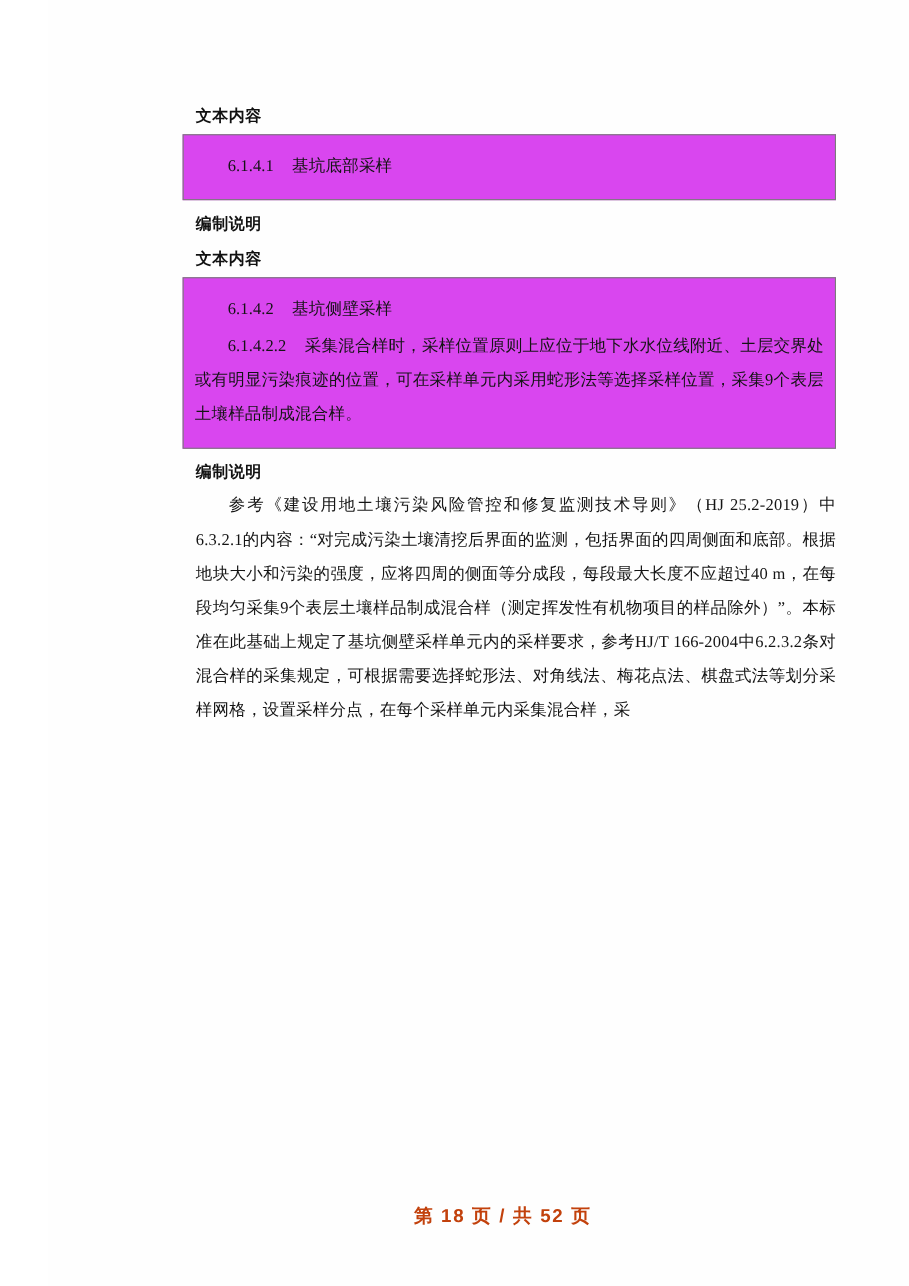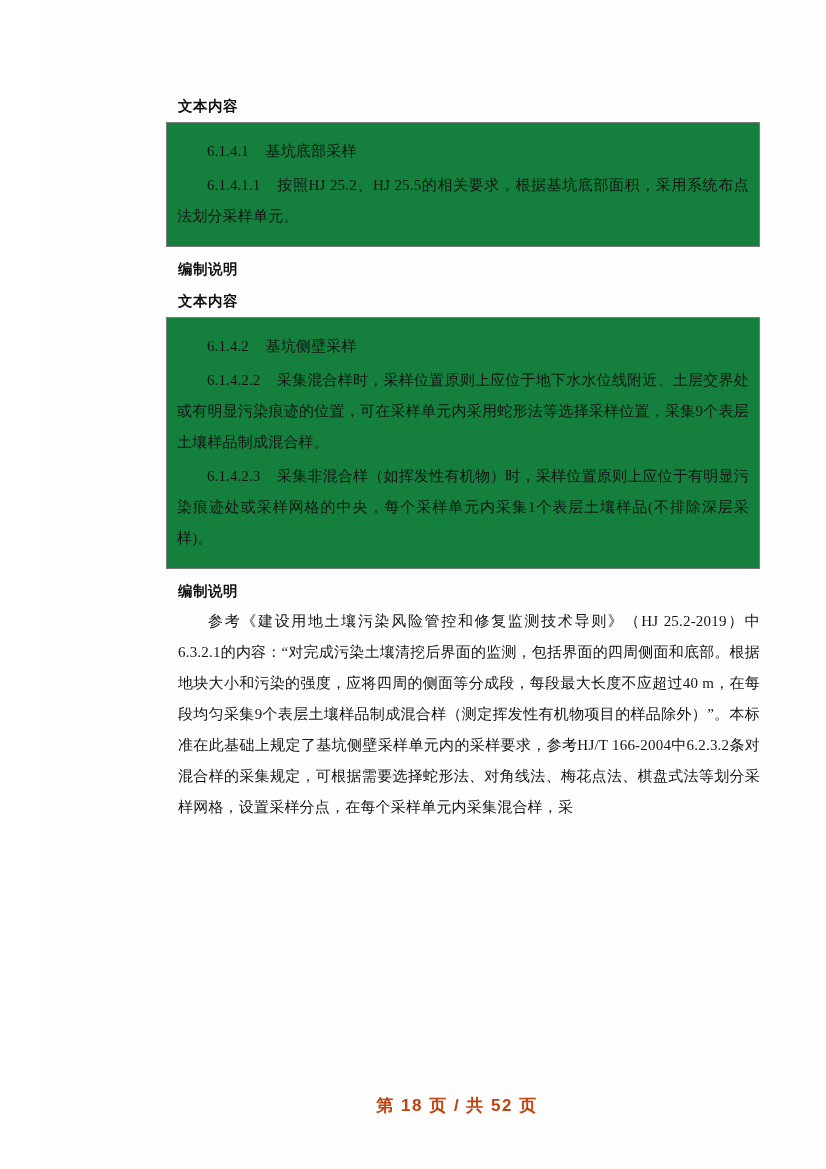--- a/index.html
+++ b/index.html
@@ -38,21 +38,21 @@
   .section-label.tight {
     margin-bottom: 5px;
   }
 
   
   .text-box {
     border: 1px solid #7b7b7b;
     box-sizing: border-box;
     padding: 13px 10px 14px 10px;
     margin: 0 0 12px 0;
-    background: #15803d;
+    background: #d946ef;
   }
 
   .clause {
     font-size: 15px;
     line-height: 31px;
     text-align: justify;
     text-justify: inter-ideograph;
     margin: 0 0 3px 0;
     text-indent: 2em;
     color: #141414;
@@ -101,34 +101,32 @@
 </style>
 </head>
 <body>
 
 <div class="page">
 
   <div class="block">
     <div class="section-label">文本内容</div>
     <div class="text-box">
       <p class="clause"><span class="num">6.1.4.1</span><span class="gap"></span><span>基坑底部采样</span></p>
-      <p class="clause"><span class="num">6.1.4.1.1</span><span class="gap"></span><span>按照HJ 25.2、HJ 25.5的相关要求，根据基坑底部面积，采用系统布点法划分采样单元。</span></p>
     </div>
   </div>
 
   <div class="block">
     <div class="section-label tight">编制说明</div>
   </div>
 
   <div class="block">
     <div class="section-label">文本内容</div>
     <div class="text-box">
       <p class="clause"><span class="num">6.1.4.2</span><span class="gap"></span><span>基坑侧壁采样</span></p>
       <p class="clause"><span class="num">6.1.4.2.2</span><span class="gap"></span><span>采集混合样时，采样位置原则上应位于地下水水位线附近、土层交界处或有明显污染痕迹的位置，可在采样单元内采用蛇形法等选择采样位置，采集9个表层土壤样品制成混合样。</span></p>
-      <p class="clause"><span class="num">6.1.4.2.3</span><span class="gap"></span><span>采集非混合样（如挥发性有机物）时，采样位置原则上应位于有明显污染痕迹处或采样网格的中央，每个采样单元内采集1个表层土壤样品(不排除深层采样)。</span></p>
     </div>
   </div>
 
   <div class="block">
     <div class="section-label tight">编制说明</div>
     <p class="explain">参考《建设用地土壤污染风险管控和修复监测技术导则》（HJ 25.2-2019）中6.3.2.1的内容：“对完成污染土壤清挖后界面的监测，包括界面的四周侧面和底部。根据地块大小和污染的强度，应将四周的侧面等分成段，每段最大长度不应超过40 m，在每段均匀采集9个表层土壤样品制成混合样（测定挥发性有机物项目的样品除外）”。本标准在此基础上规定了基坑侧壁采样单元内的采样要求，参考HJ/T 166-2004中6.2.3.2条对混合样的采集规定，可根据需要选择蛇形法、对角线法、梅花点法、棋盘式法等划分采样网格，设置采样分点，在每个采样单元内采集混合样，采</p>
   </div>
 
   <div class="footer">
     <span>第</span>

